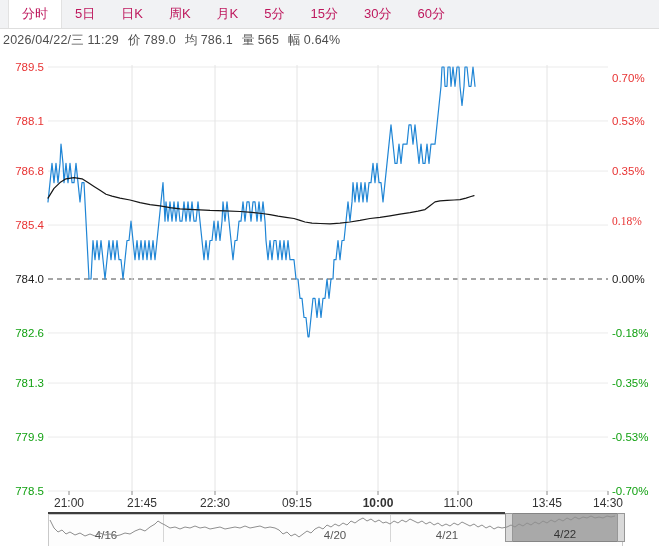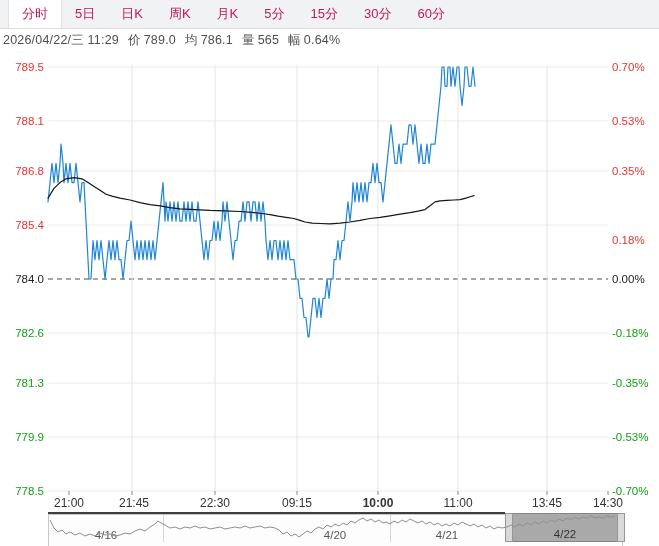--- a/index.html
+++ b/index.html
@@ -91,31 +91,31 @@
   <div id="axis-labels">
       <div class="lbl left" style="left: 0px; top: 61px; color: rgb(232, 51, 51);">789.5</div>
       <div class="lbl left" style="left: 0px; top: 114.964px; color: rgb(232, 51, 51);">788.1</div>
       <div class="lbl left" style="left: 0px; top: 165.073px; color: rgb(232, 51, 51);">786.8</div>
       <div class="lbl left" style="left: 0px; top: 219.036px; color: rgb(232, 51, 51);">785.4</div>
       <div class="lbl left" style="left: 0px; top: 273px; color: rgb(34, 34, 34);">784.0</div>
       <div class="lbl left" style="left: 0px; top: 326.964px; color: rgb(18, 161, 18);">782.6</div>
       <div class="lbl left" style="left: 0px; top: 377.073px; color: rgb(18, 161, 18);">781.3</div>
       <div class="lbl left" style="left: 0px; top: 431.036px; color: rgb(18, 161, 18);">779.9</div>
       <div class="lbl left" style="left: 0px; top: 485px; color: rgb(18, 161, 18);">778.5</div>
-      <div class="lbl right" style="left: 612px; top: 61px; color: rgb(232, 51, 51);">0.70%</div>
+      <div class="lbl right" style="left: 612px; top: 72px; color: rgb(232, 51, 51);">0.70%</div>
       <div class="lbl right" style="left: 612px; top: 114.964px; color: rgb(232, 51, 51);">0.53%</div>
       <div class="lbl right" style="left: 612px; top: 165.073px; color: rgb(232, 51, 51);">0.35%</div>
-      <div class="lbl right" style="left: 612px; top: 234px; color: rgb(232, 51, 51);">0.18%</div>
+      <div class="lbl right" style="left: 612px; top: 215px; color: rgb(232, 51, 51); font-family: Liberation Serif, serif;">0.18%</div>
       <div class="lbl right" style="left: 612px; top: 273px; color: rgb(34, 34, 34);">0.00%</div>
       <div class="lbl right" style="left: 612px; top: 326.964px; color: rgb(18, 161, 18);">-0.18%</div>
       <div class="lbl right" style="left: 612px; top: 377.073px; color: rgb(18, 161, 18);">-0.35%</div>
       <div class="lbl right" style="left: 612px; top: 431.036px; color: rgb(18, 161, 18);">-0.53%</div>
       <div class="lbl right" style="left: 612px; top: 485px; color: rgb(18, 161, 18);">-0.70%</div>
       <div class="lbl xax" style="left: 69px;">21:00</div>
-      <div class="lbl xax" style="left: 134px;">21:45</div>
+      <div class="lbl xax" style="left: 142px;">21:45</div>
       <div class="lbl xax" style="left: 215px;">22:30</div>
       <div class="lbl xax" style="left: 297px;">09:15</div>
       <div class="lbl xax" style="left: 378px; font-weight: bold;">10:00</div>
       <div class="lbl xax" style="left: 458px;">11:00</div>
       <div class="lbl xax" style="left: 547px;">13:45</div>
       <div class="lbl xax" style="left: 608px;">14:30</div>
     </div>
 
   <div id="nav-topline"></div>
   <div id="nav">

